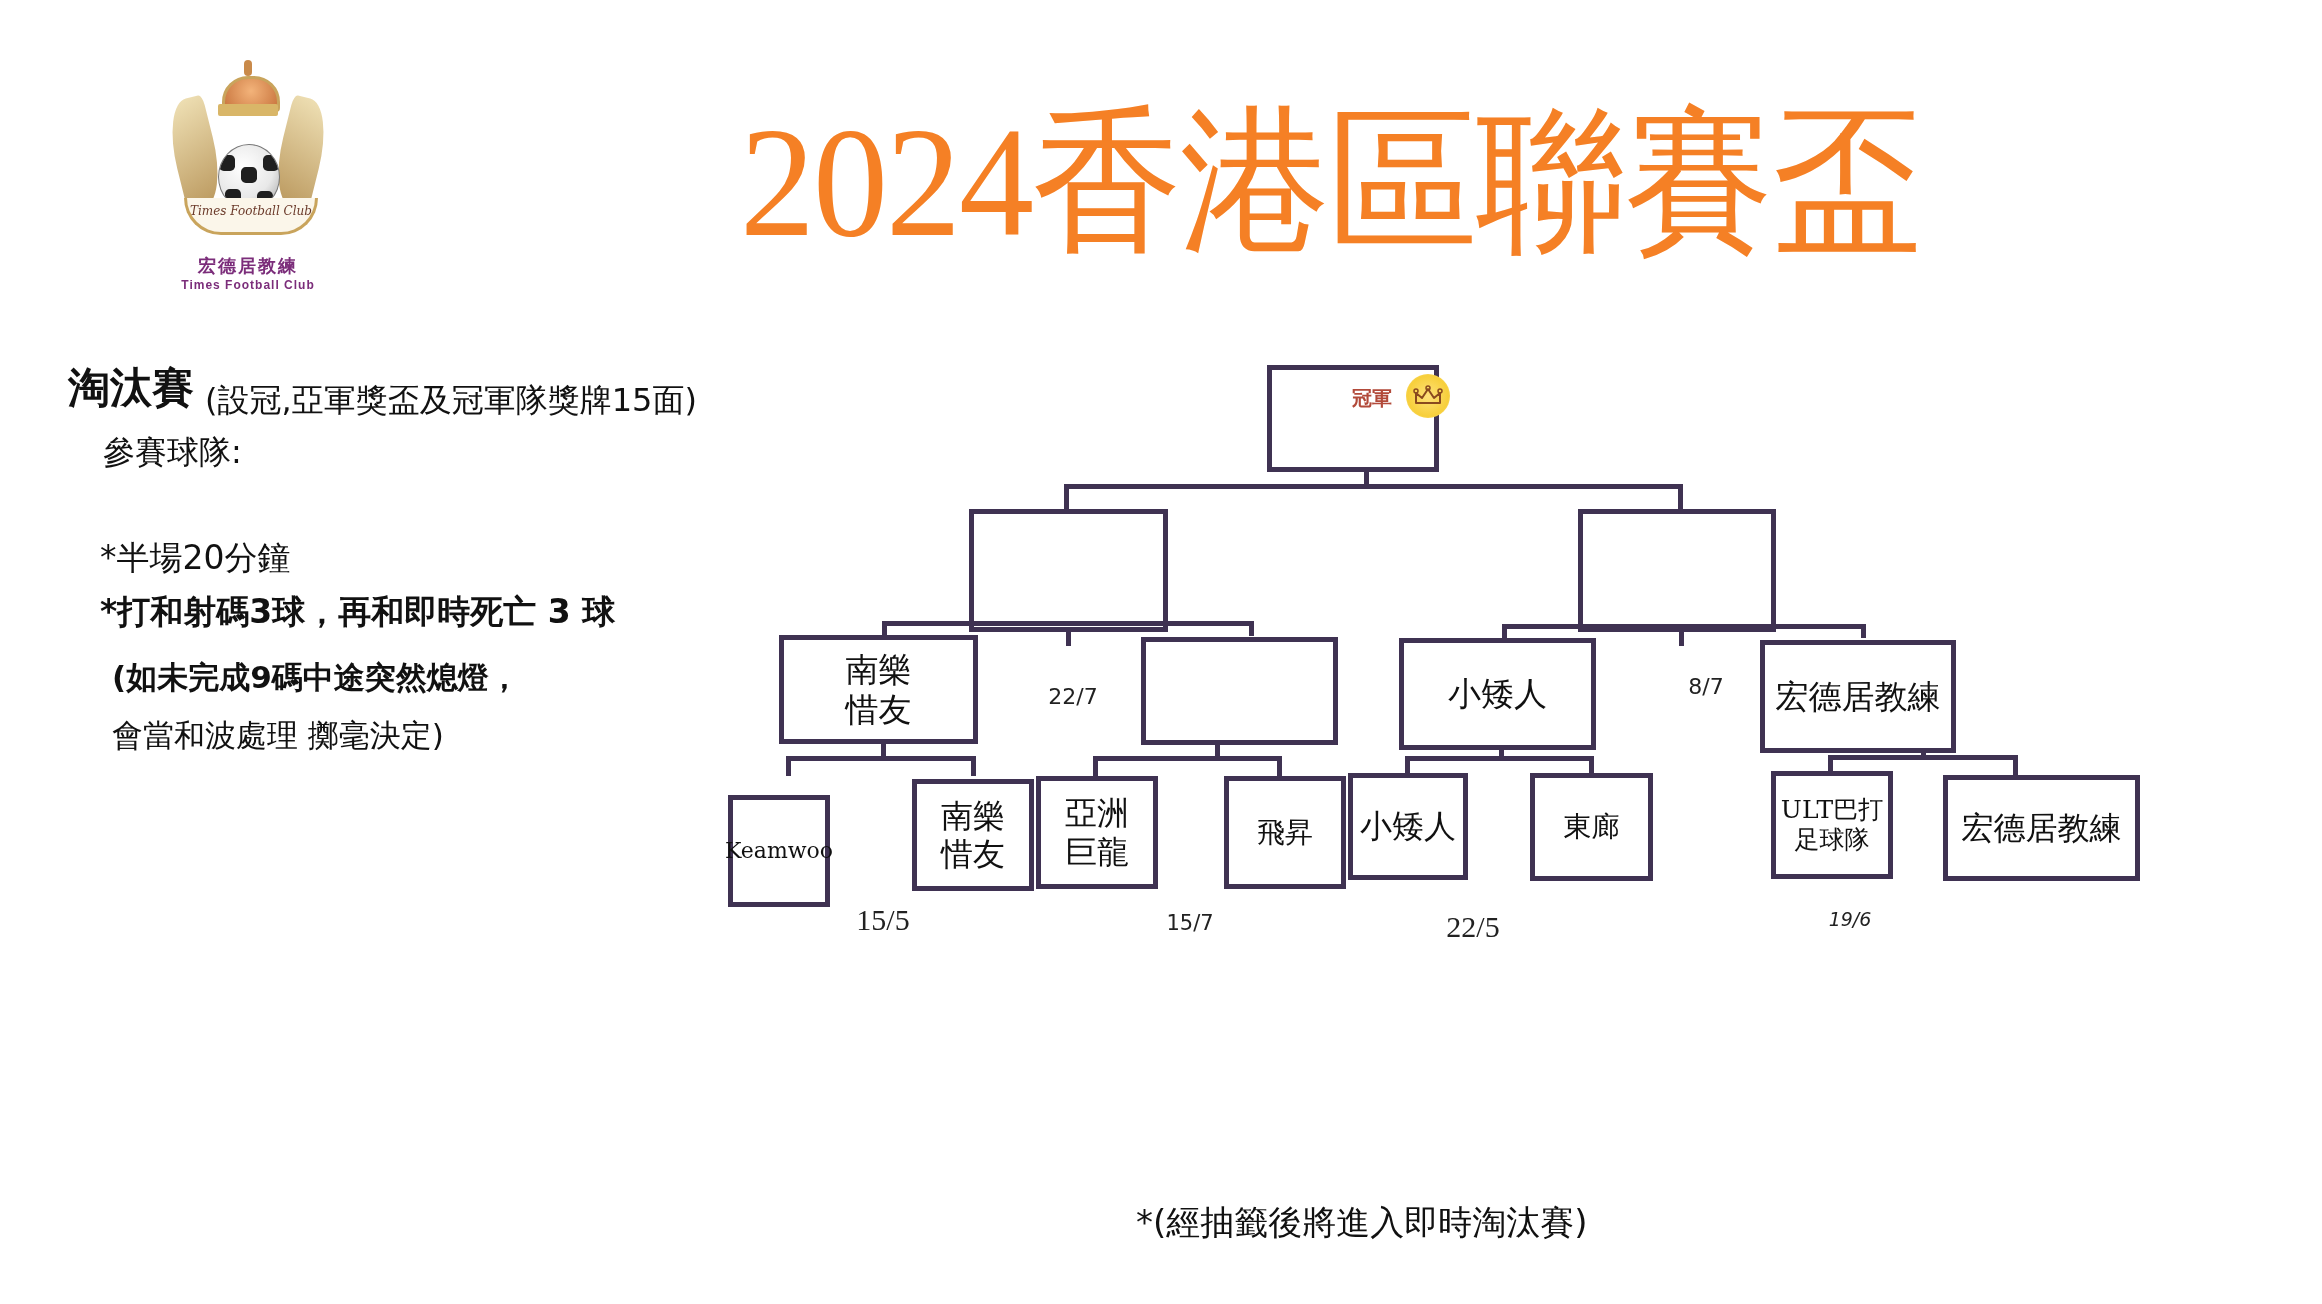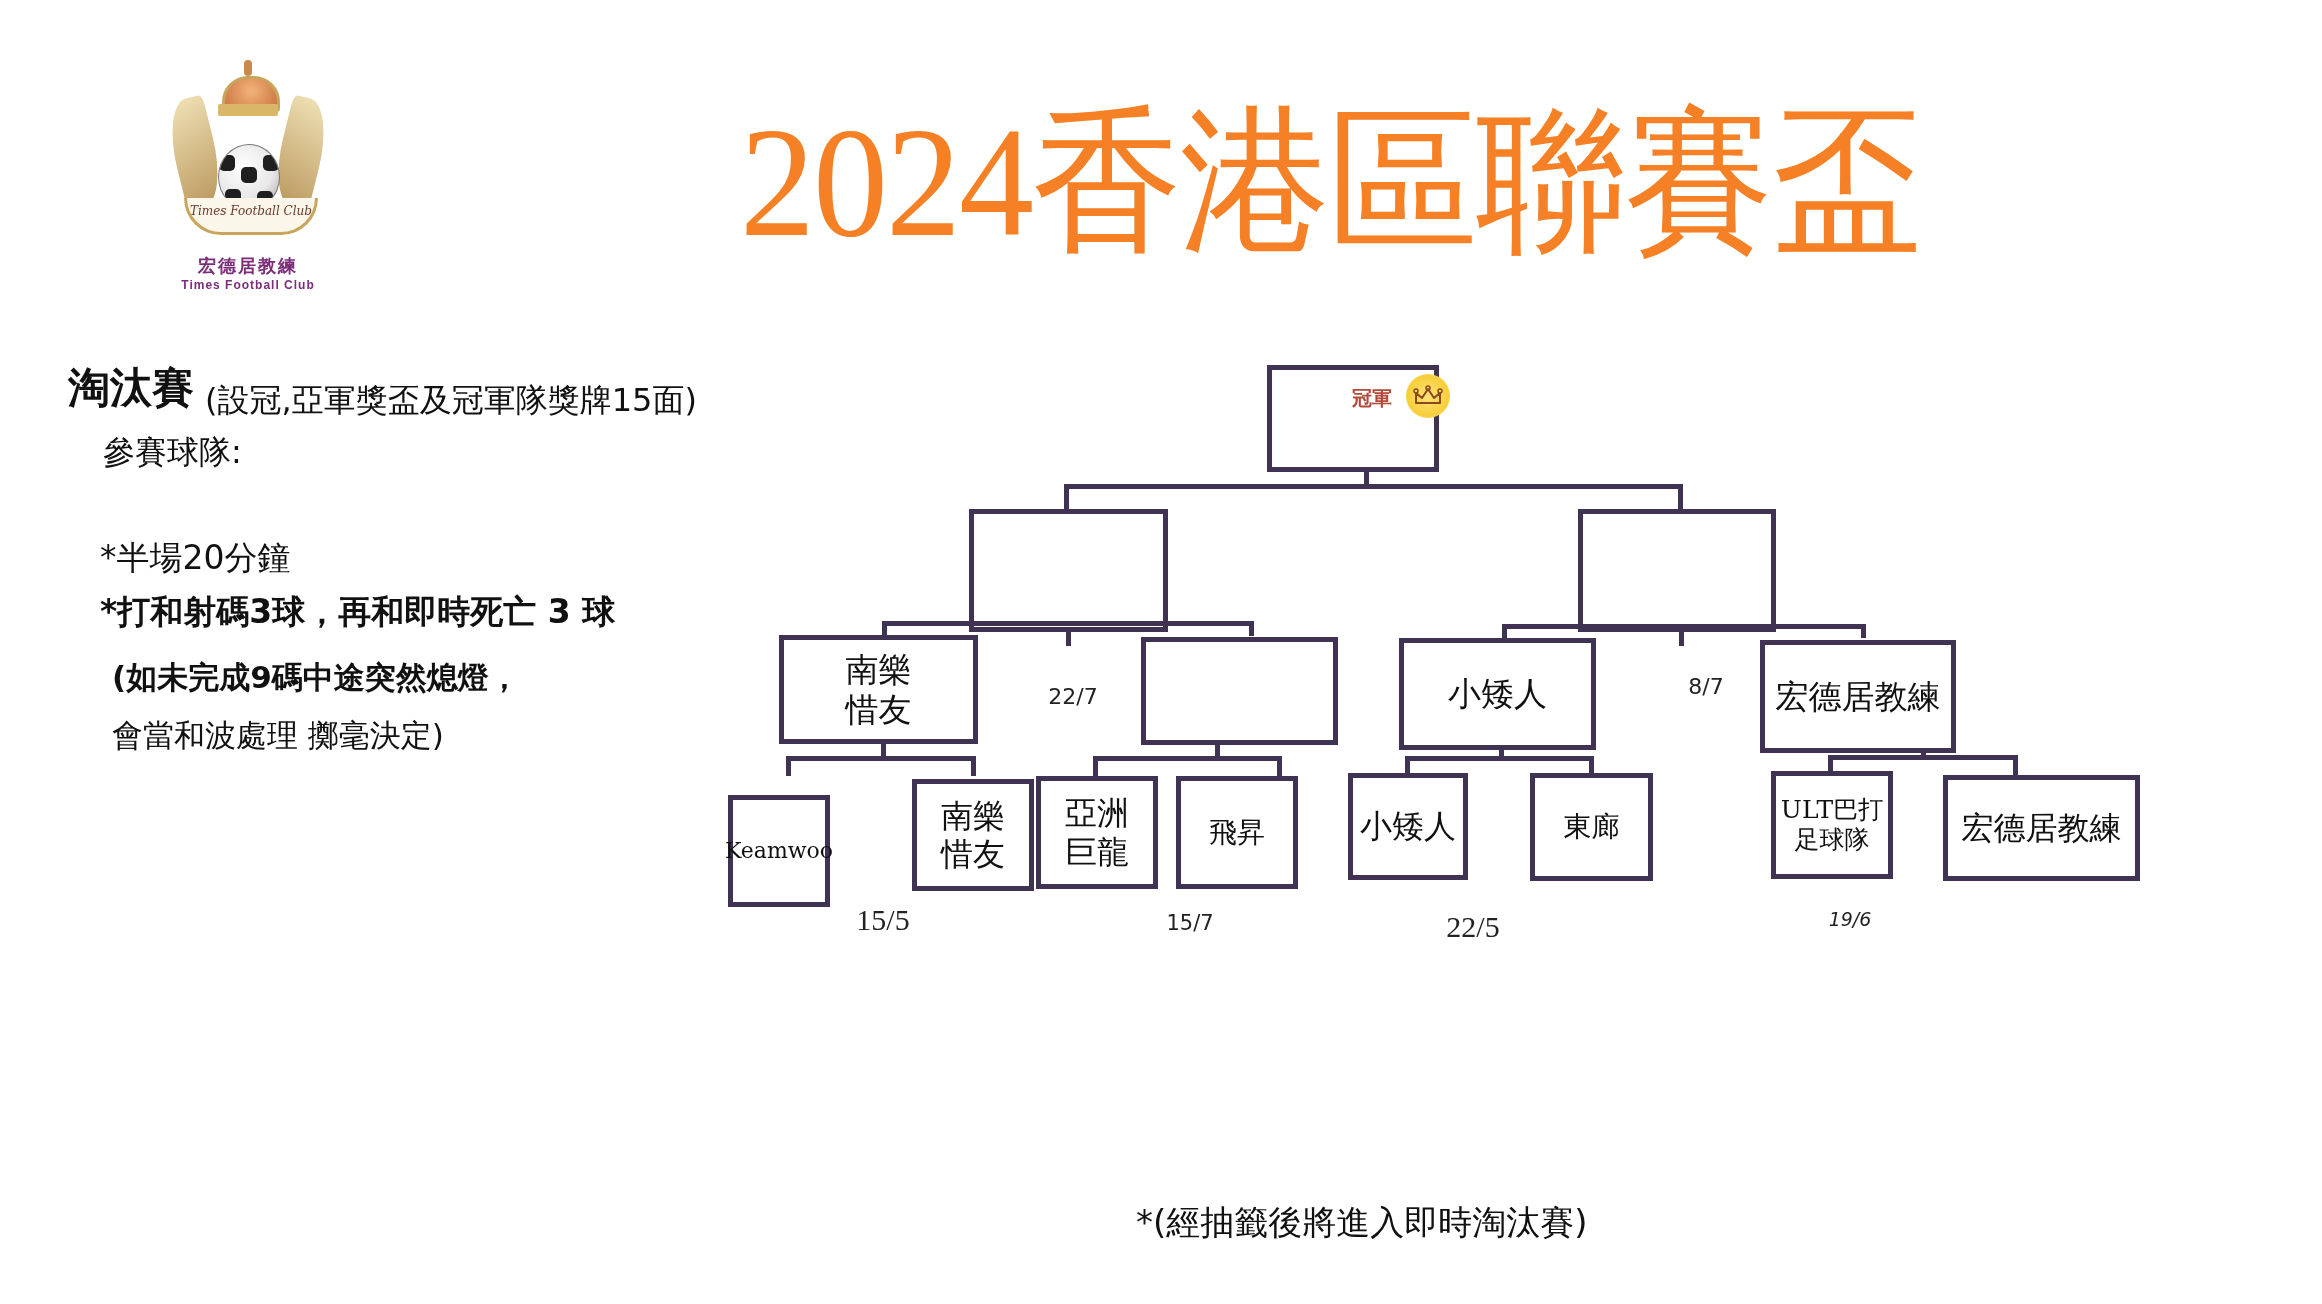--- a/index.html
+++ b/index.html
@@ -170,21 +170,21 @@
     <span>Keamwoo</span>
   </div>
   <div class="box" style="left:912px;top:779px;width:122px;height:112px;font-size:32px;flex-direction:column;">
     <span>南樂</span>
     <span>惜友</span>
   </div>
   <div class="box" style="left:1036px;top:776px;width:122px;height:113px;font-size:32px;flex-direction:column;">
     <span>亞洲</span>
     <span>巨龍</span>
   </div>
-  <div class="box" style="left:1176px;top:776px;width:122px;height:113px;font-size:28px;">
+  <div class="box" style="left:1224px;top:776px;width:122px;height:113px;font-size:28px;">
     <span>飛昇</span>
   </div>
   <div class="box" style="left:1348px;top:773px;width:120px;height:107px;font-size:32px;">
     <span>小矮人</span>
   </div>
   <div class="box" style="left:1530px;top:773px;width:123px;height:108px;font-size:28px;">
     <span>東廊</span>
   </div>
   <div class="box" style="left:1771px;top:771px;width:122px;height:108px;font-size:25px;flex-direction:column;">
     <span>ULT巴打</span>

